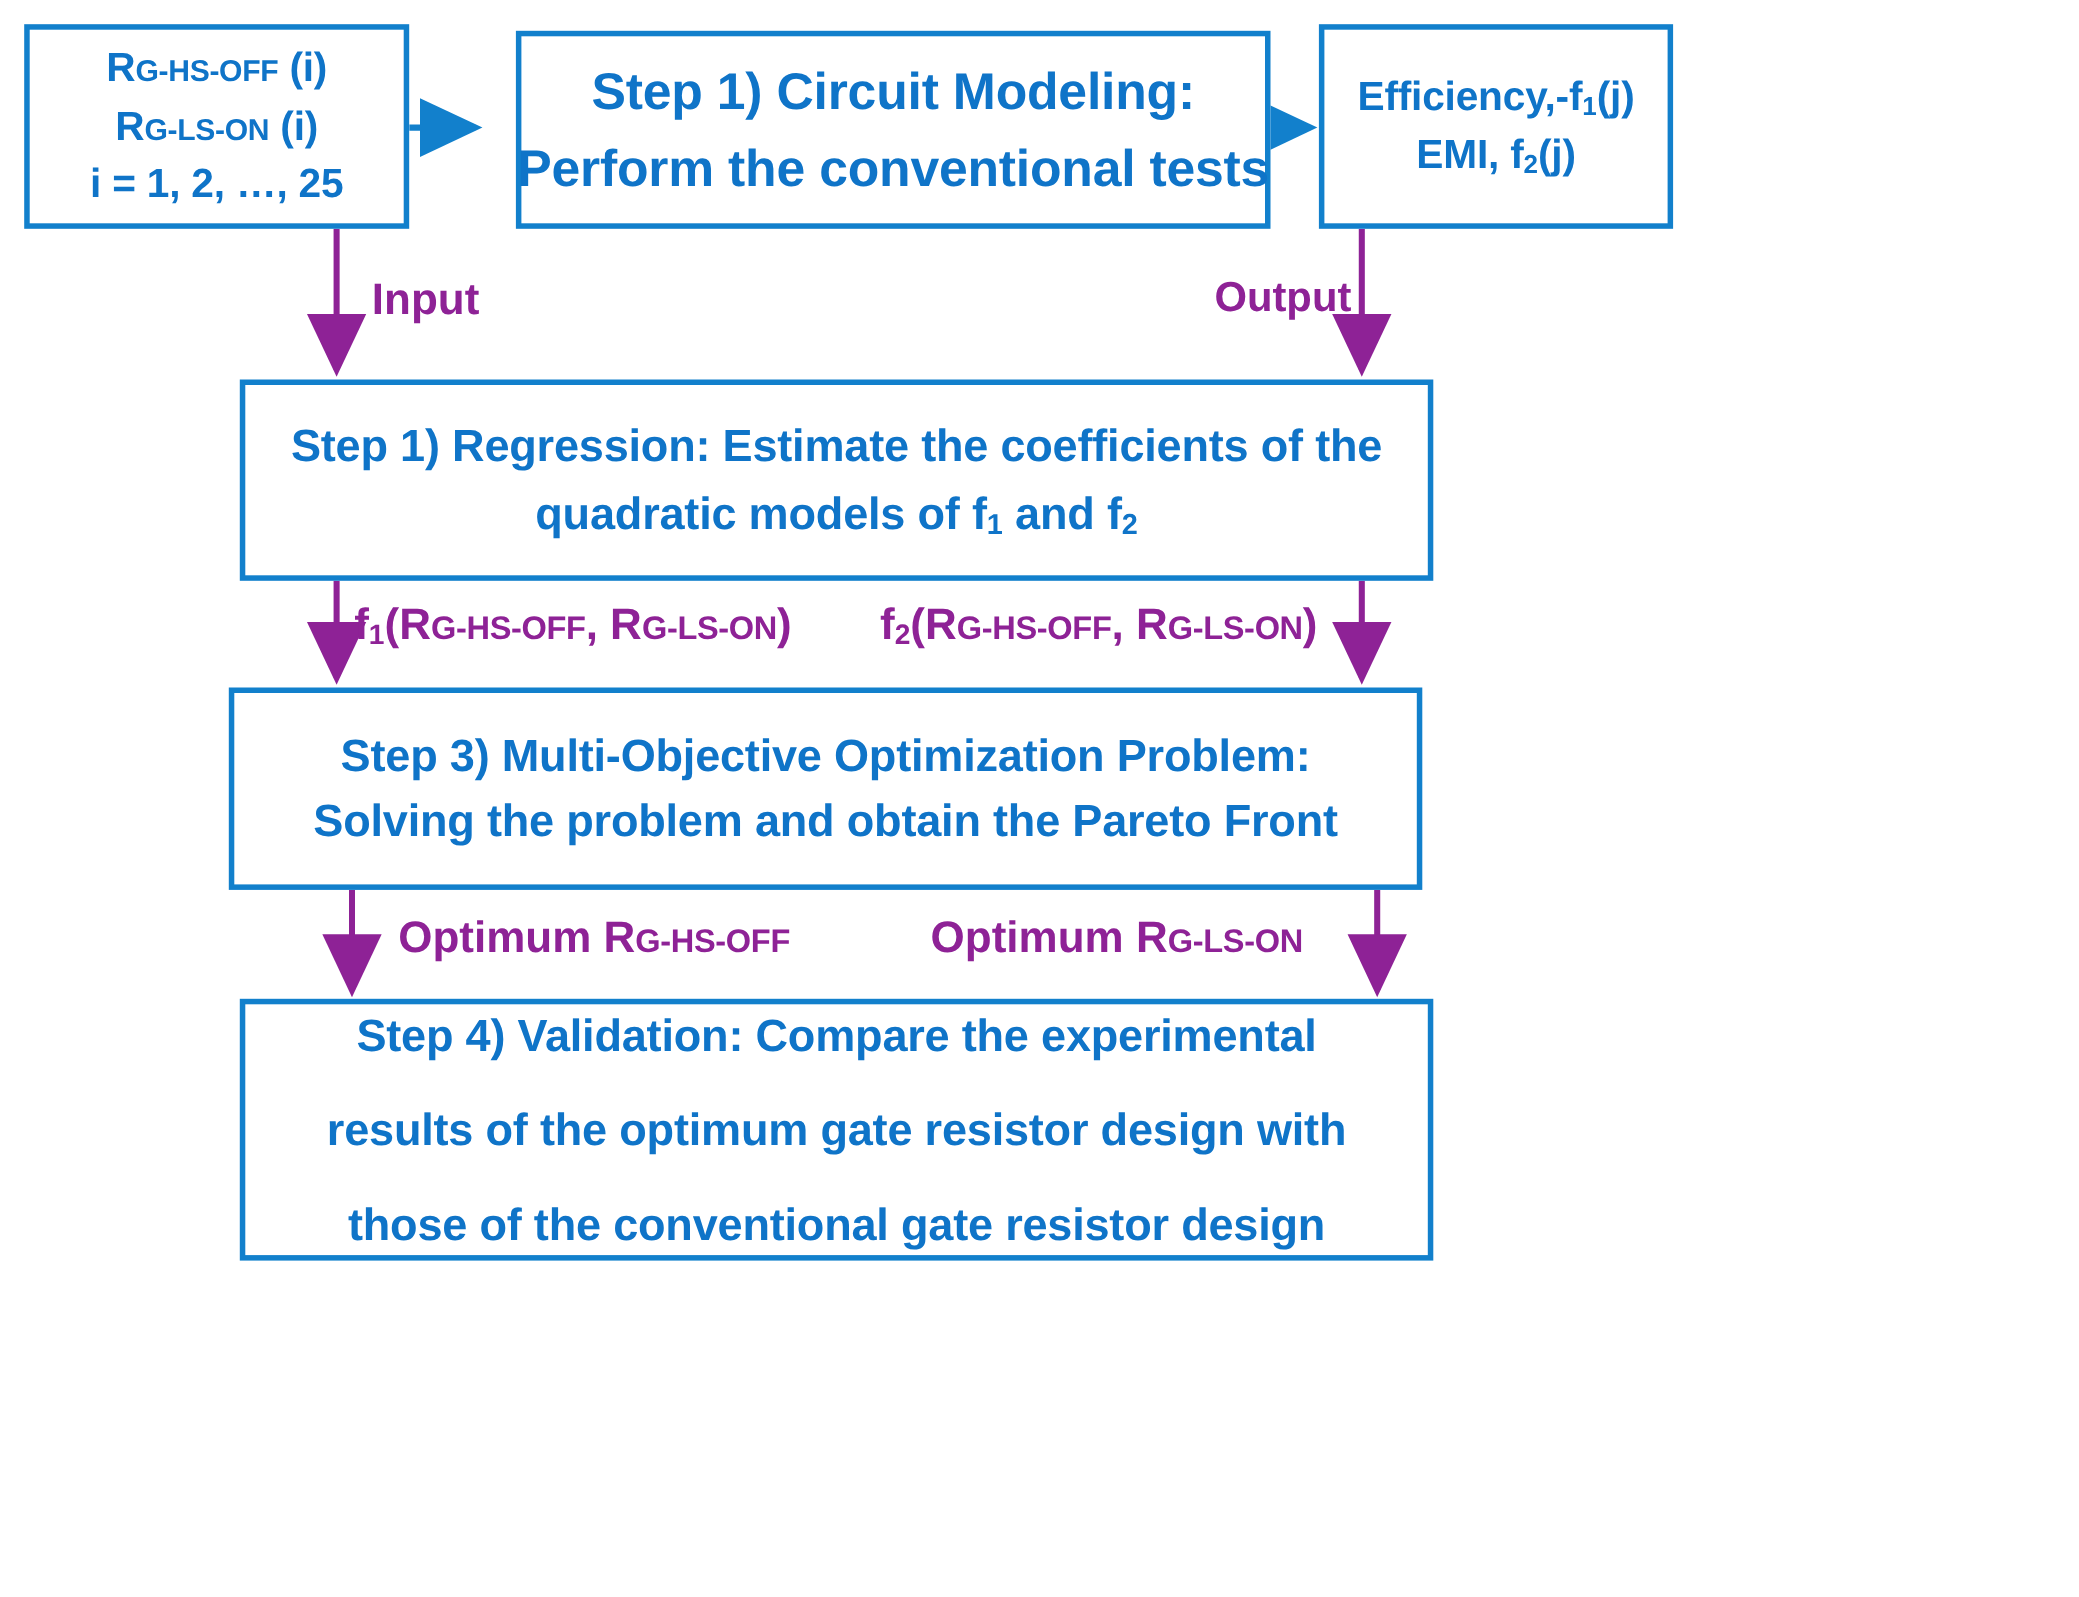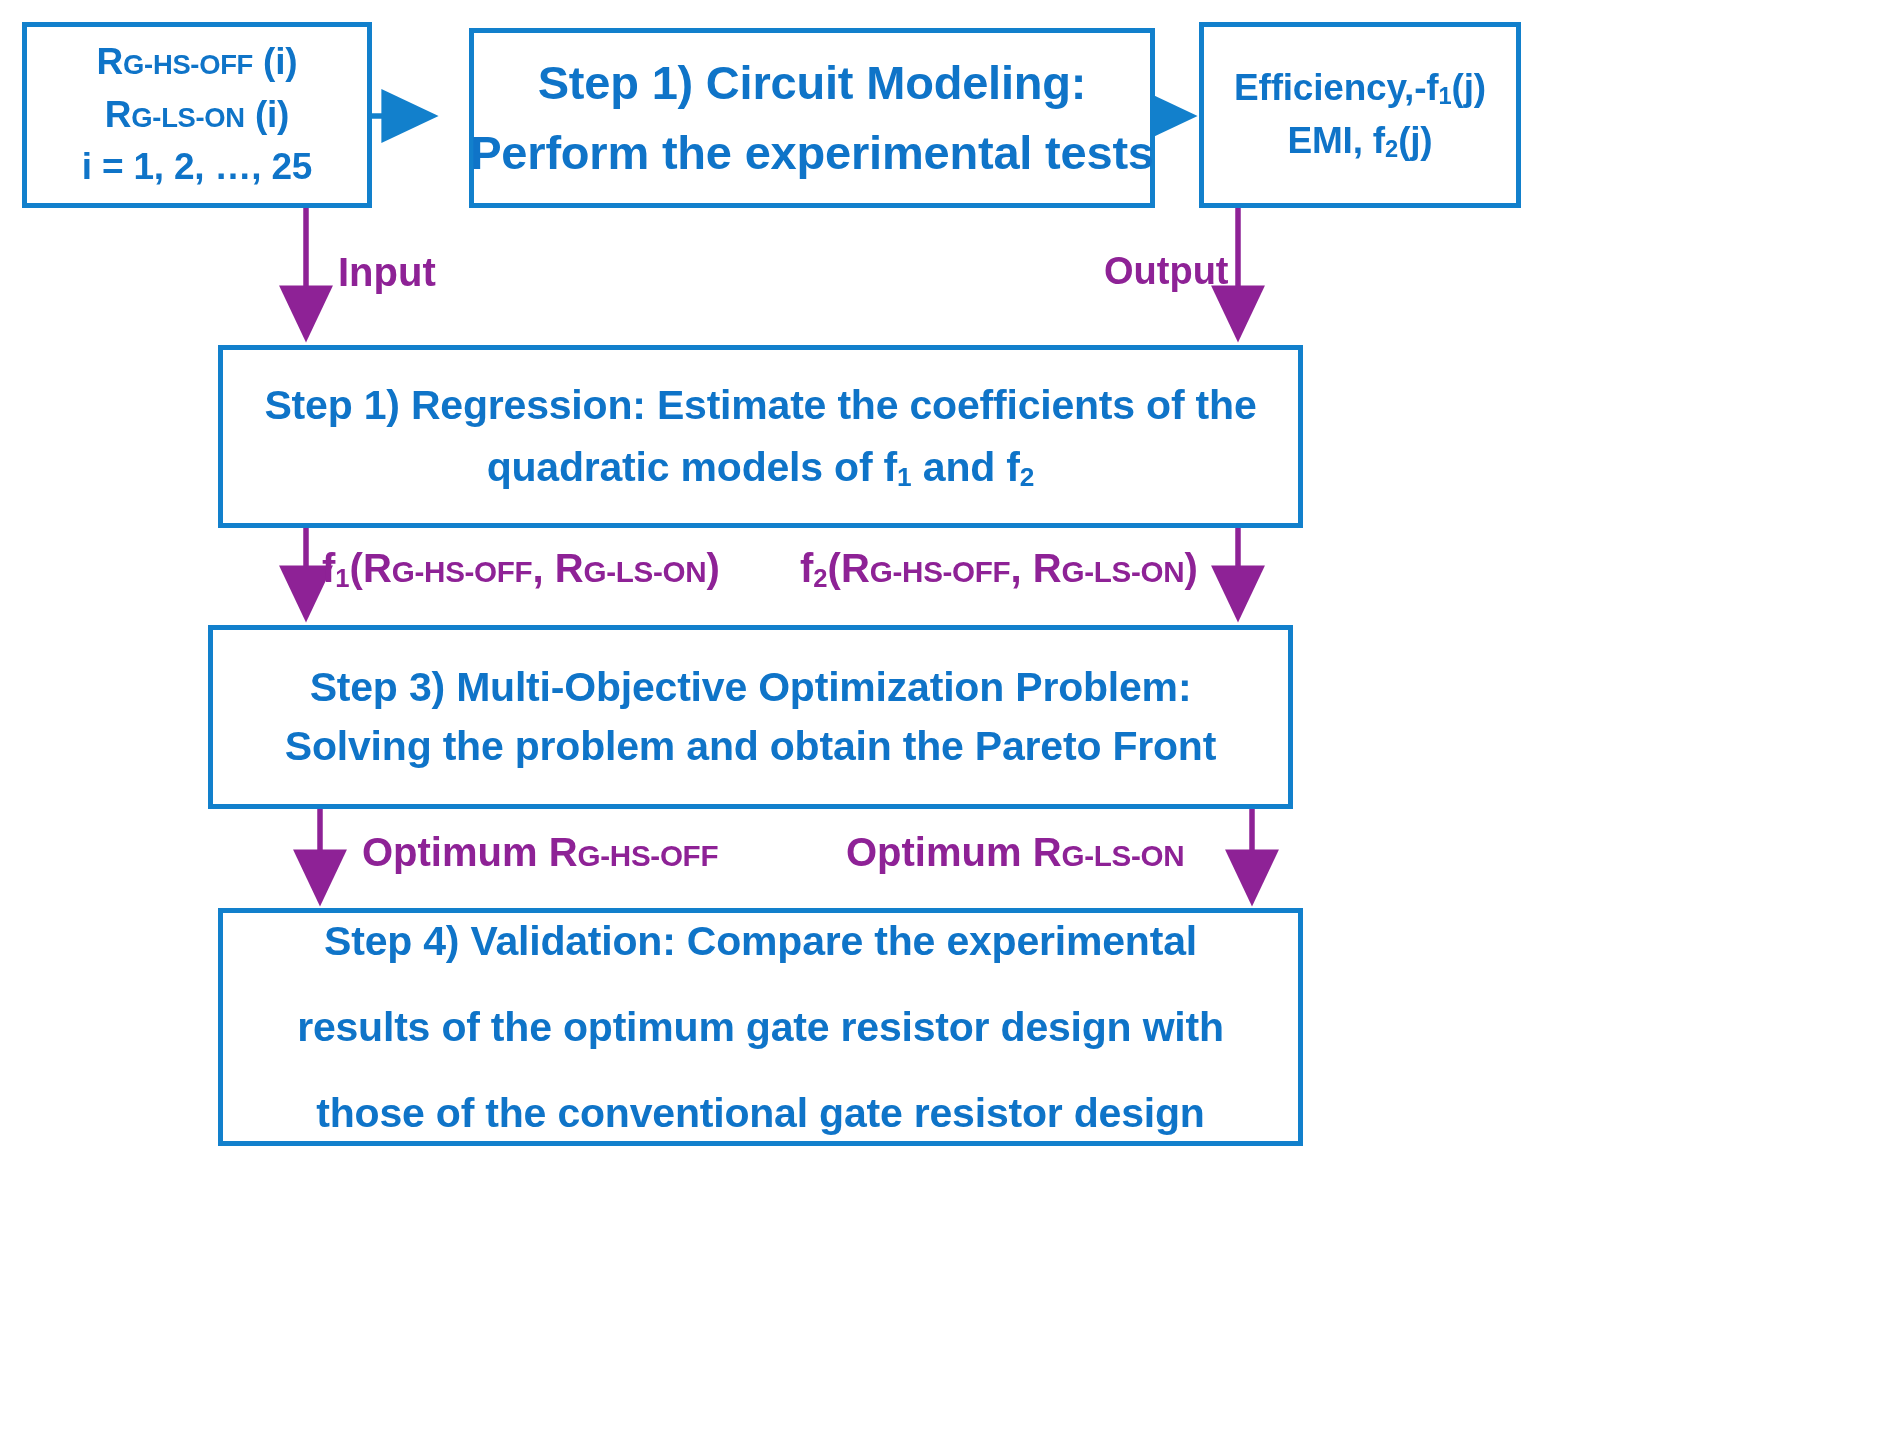--- a/index.html
+++ b/index.html
@@ -120,21 +120,21 @@
   </svg>
 
   <div class="box" id="box-input">
     <span class="ln"><span>R</span><span class="sc">G-HS-OFF</span><span> (i)</span></span>
     <span class="ln"><span>R</span><span class="sc">G-LS-ON</span><span> (i)</span></span>
     <span class="ln">i = 1, 2, …, 25</span>
   </div>
 
   <div class="box" id="box-step1">
     <span class="ln">Step 1)  Circuit Modeling:</span>
-    <span class="ln">Perform the experimental  tests</span>
+    <span class="ln">Perform the conventional  tests</span>
   </div>
 
   <div class="box" id="box-output">
     <span class="ln"><span>Efficiency,-f</span><sub class="idx">1</sub><span>(j)</span></span>
     <span class="ln"><span>EMI, f</span><sub class="idx">2</sub><span>(j)</span></span>
   </div>
 
   <div class="box" id="box-step2">
     <span class="ln">Step 1) Regression: Estimate the coefficients of the</span>
     <span class="ln"><span>quadratic models of f</span><sub class="idx">1</sub><span> and f</span><sub class="idx">2</sub></span>

